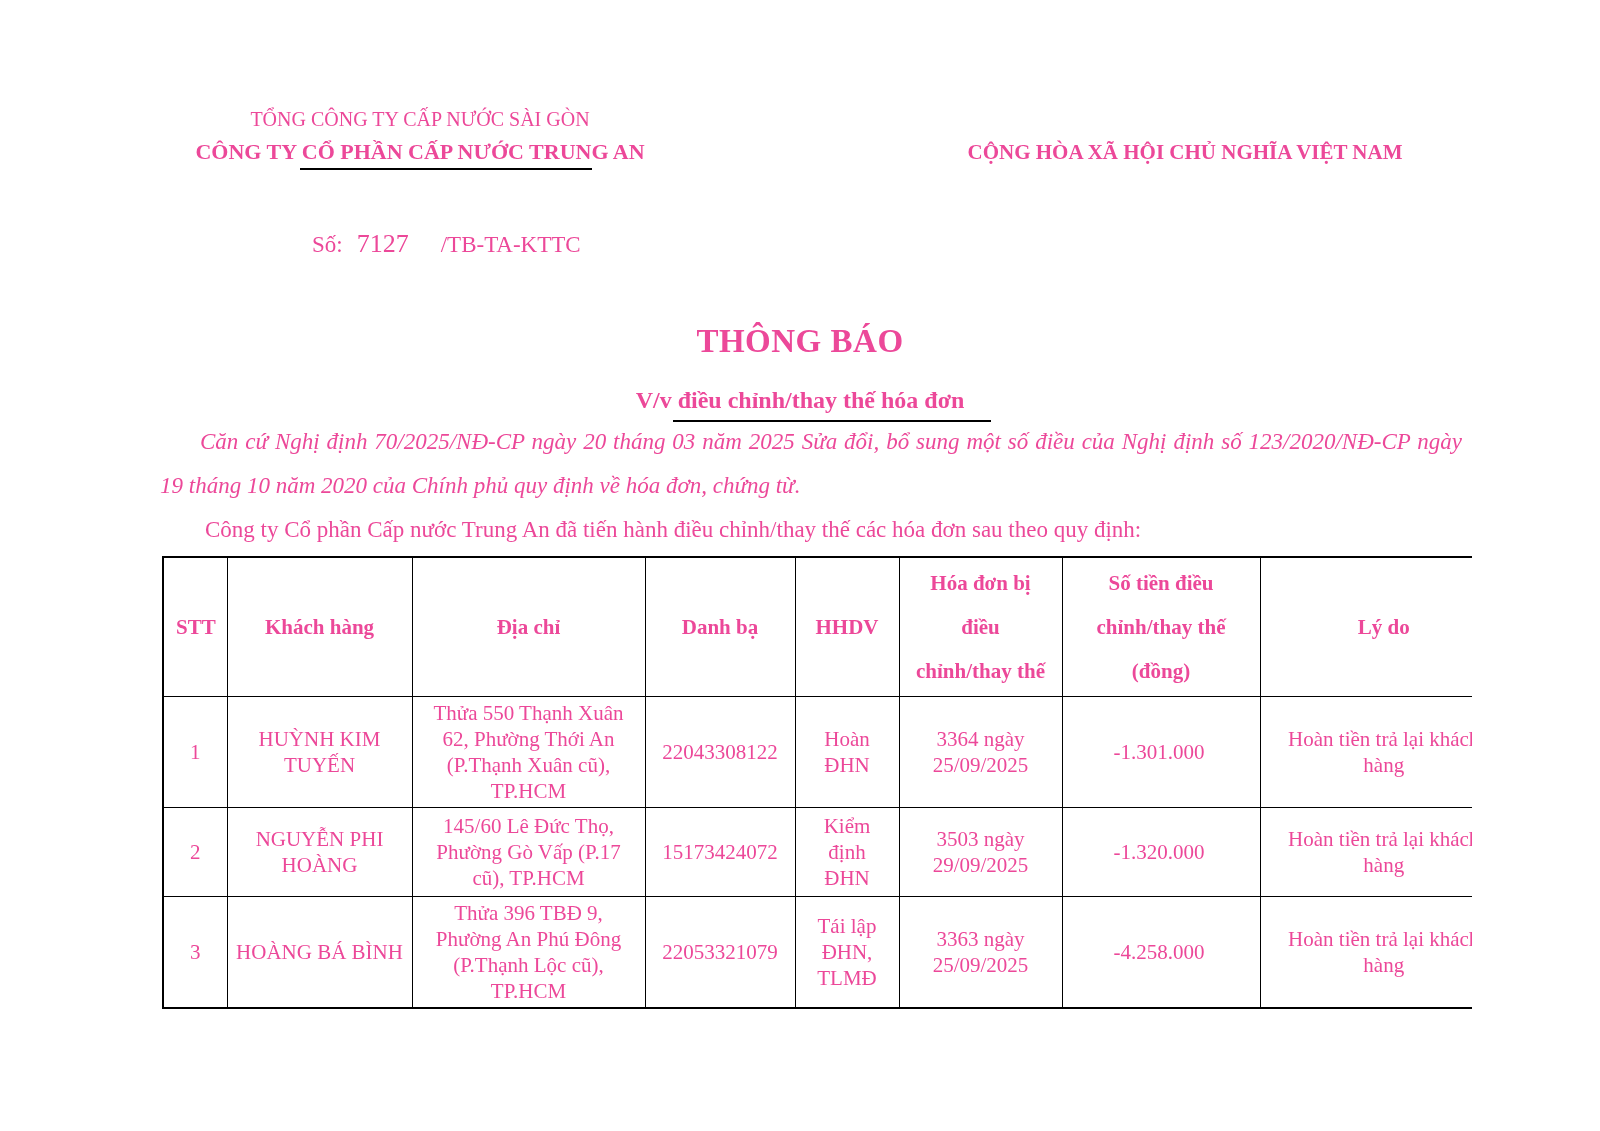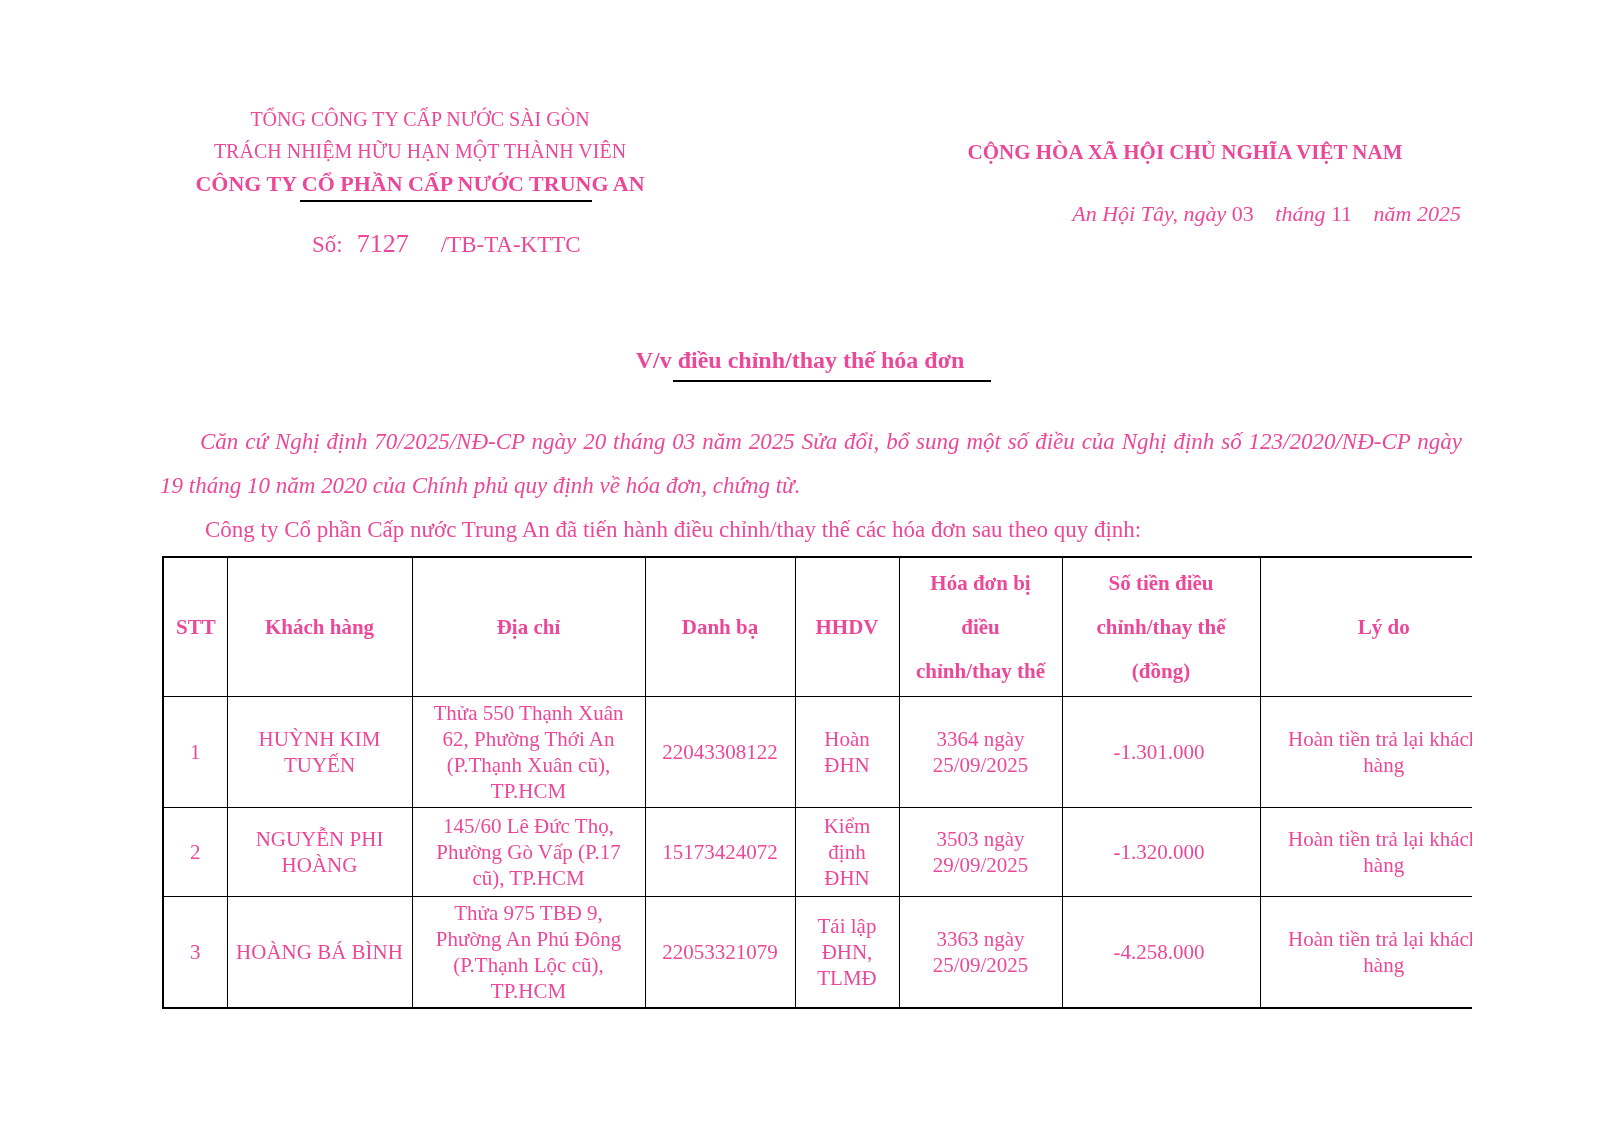--- a/index.html
+++ b/index.html
@@ -49,43 +49,35 @@
   tr.row-b td{height:82px;}
   tr.row-c td{height:96px;}
 </style>
 </head>
 <body>
 
 <div class="page">
 
   <div class="header-left">
     <div class="hl-line1">TỔNG CÔNG TY CẤP NƯỚC SÀI GÒN</div>
-    <div class="hl-line2">TRÁCH NHIỆM HỮU HẠN MỘT THÀNH VIÊN</div>
     <div class="hl-line3">CÔNG TY CỔ PHẦN CẤP NƯỚC TRUNG AN</div>
   </div>
 
   <div class="doc-number">
     <span class="num-label">Số:</span>
     <span class="num-value">7127</span>
     <span class="num-suffix">/TB-TA-KTTC</span>
   </div>
 
   <div class="header-right">
     <div class="hr-line1">CỘNG HÒA XÃ HỘI CHỦ NGHĨA VIỆT NAM</div>
-    <div class="date-line">
-      <span>An Hội Tây, ngày</span>
-      <span class="fill gap-r">03</span>
-      <span>tháng</span>
-      <span class="fill gap-r">11</span>
-      <span>năm 2025</span>
-    </div>
   </div>
 
   <div class="title-block">
-    <br>
+    <div class="title-main">THÔNG BÁO</div><br>
     <div class="title-sub">V/v điều chỉnh/thay thế hóa đơn</div>
   </div>
 
   <div class="body-text">
     <p class="para-legal">Căn cứ Nghị định 70/2025/NĐ-CP ngày 20 tháng 03 năm 2025 Sửa đổi, bổ sung một số điều của Nghị định số 123/2020/NĐ-CP ngày 19 tháng 10 năm 2020 của Chính phủ quy định về hóa đơn, chứng từ.</p>
     <p class="para-action">Công ty Cổ phần Cấp nước Trung An đã tiến hành điều chỉnh/thay thế các hóa đơn sau theo quy định:</p>
   </div>
 
   <table class="invoice-table">
     <colgroup>
@@ -127,21 +119,21 @@
         <td class="c-dc">145/60 Lê Đức Thọ, Phường Gò Vấp (P.17 cũ), TP.HCM</td>
         <td class="c-db">15173424072</td>
         <td class="c-hhdv">Kiểm định ĐHN</td>
         <td class="c-hd">3503 ngày 29/09/2025</td>
         <td class="c-st">-1.320.000</td>
         <td class="c-ld">Hoàn tiền trả lại khách hàng</td>
       </tr>
       <tr class="row-c">
         <td class="c-stt">3</td>
         <td class="c-kh">HOÀNG BÁ BÌNH</td>
-        <td class="c-dc">Thửa 975 TBĐ 9, Phường An Phú Đông (P.Thạnh Lộc cũ), TP.HCM</td>
+        <td class="c-dc">Thửa 396 TBĐ 9, Phường An Phú Đông (P.Thạnh Lộc cũ), TP.HCM</td>
         <td class="c-db">22053321079</td>
         <td class="c-hhdv">Tái lập ĐHN, TLMĐ</td>
         <td class="c-hd">3363 ngày 25/09/2025</td>
         <td class="c-st">-4.258.000</td>
         <td class="c-ld">Hoàn tiền trả lại khách hàng</td>
       </tr>
     </tbody>
   </table>
 
 </div>

